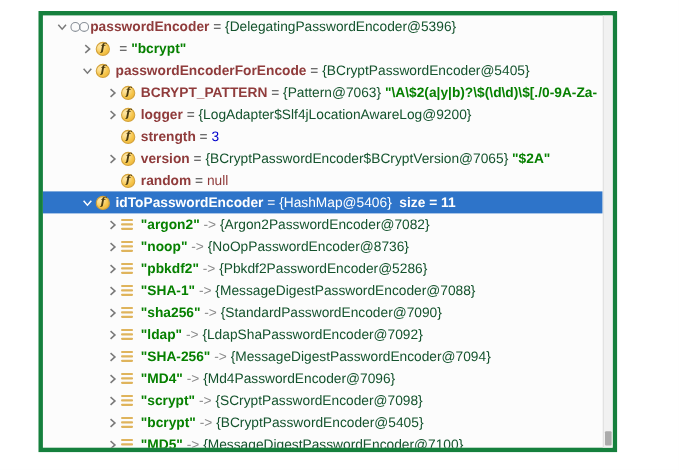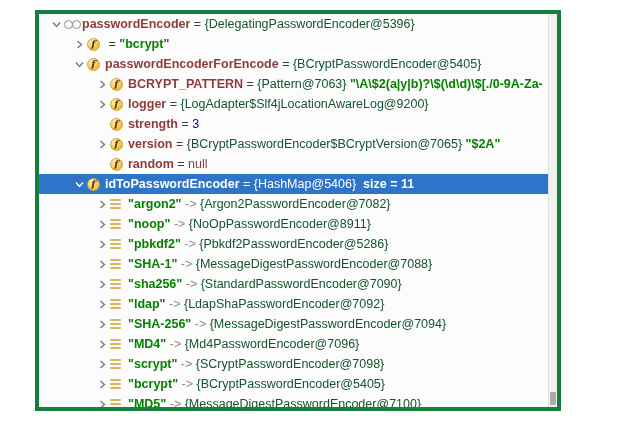--- a/index.html
+++ b/index.html
@@ -103,21 +103,21 @@
           </svg></span><span class="iconbox"><span class="ficon">f</span></span><span class="seg-name">version</span><span class="seg-eq"> = </span><span class="seg-ref">{BCryptPasswordEncoder$BCryptVersion@7065}</span><span class="seg-str"> "$2A"</span></div>
       <div class="row" style="padding-left: 56px;"><span class="chev none"></span><span class="iconbox"><span class="ficon">f</span></span><span class="seg-name">random</span><span class="seg-eq"> = </span><span class="seg-null">null</span></div>
       <div class="row selected" style="padding-left: 33px;"><span class="chev open"><svg width="9" height="9" viewBox="0 0 9 9">
             <polyline points="2.5,1 6.5,4.5 2.5,8" fill="none" stroke="currentColor" stroke-width="1.4"></polyline>
           </svg></span><span class="iconbox"><span class="ficon">f</span></span><span class="seg-name">idToPasswordEncoder</span><span class="seg-eq"> = </span><span class="seg-ref">{HashMap@5406}</span><span class="seg-size">  size = 11</span></div>
       <div class="row" style="padding-left: 56px;"><span class="chev closed"><svg width="9" height="9" viewBox="0 0 9 9">
             <polyline points="2.5,1 6.5,4.5 2.5,8" fill="none" stroke="currentColor" stroke-width="1.4"></polyline>
           </svg></span><span class="iconbox"><span class="eicon"><i></i><i></i><i></i></span></span><span class="seg-key">"argon2"</span><span class="seg-arrow"> -&gt; </span><span class="seg-ref">{Argon2PasswordEncoder@7082}</span></div>
       <div class="row" style="padding-left: 56px;"><span class="chev closed"><svg width="9" height="9" viewBox="0 0 9 9">
             <polyline points="2.5,1 6.5,4.5 2.5,8" fill="none" stroke="currentColor" stroke-width="1.4"></polyline>
-          </svg></span><span class="iconbox"><span class="eicon"><i></i><i></i><i></i></span></span><span class="seg-key">"noop"</span><span class="seg-arrow"> -&gt; </span><span class="seg-ref">{NoOpPasswordEncoder@8911}</span></div>
+          </svg></span><span class="iconbox"><span class="eicon"><i></i><i></i><i></i></span></span><span class="seg-key">"noop"</span><span class="seg-arrow"> -&gt; </span><span class="seg-ref">{NoOpPasswordEncoder@8736}</span></div>
       <div class="row" style="padding-left: 56px;"><span class="chev closed"><svg width="9" height="9" viewBox="0 0 9 9">
             <polyline points="2.5,1 6.5,4.5 2.5,8" fill="none" stroke="currentColor" stroke-width="1.4"></polyline>
           </svg></span><span class="iconbox"><span class="eicon"><i></i><i></i><i></i></span></span><span class="seg-key">"pbkdf2"</span><span class="seg-arrow"> -&gt; </span><span class="seg-ref">{Pbkdf2PasswordEncoder@5286}</span></div>
       <div class="row" style="padding-left: 56px;"><span class="chev closed"><svg width="9" height="9" viewBox="0 0 9 9">
             <polyline points="2.5,1 6.5,4.5 2.5,8" fill="none" stroke="currentColor" stroke-width="1.4"></polyline>
           </svg></span><span class="iconbox"><span class="eicon"><i></i><i></i><i></i></span></span><span class="seg-key">"SHA-1"</span><span class="seg-arrow"> -&gt; </span><span class="seg-ref">{MessageDigestPasswordEncoder@7088}</span></div>
       <div class="row" style="padding-left: 56px;"><span class="chev closed"><svg width="9" height="9" viewBox="0 0 9 9">
             <polyline points="2.5,1 6.5,4.5 2.5,8" fill="none" stroke="currentColor" stroke-width="1.4"></polyline>
           </svg></span><span class="iconbox"><span class="eicon"><i></i><i></i><i></i></span></span><span class="seg-key">"sha256"</span><span class="seg-arrow"> -&gt; </span><span class="seg-ref">{StandardPasswordEncoder@7090}</span></div>
       <div class="row" style="padding-left: 56px;"><span class="chev closed"><svg width="9" height="9" viewBox="0 0 9 9">

